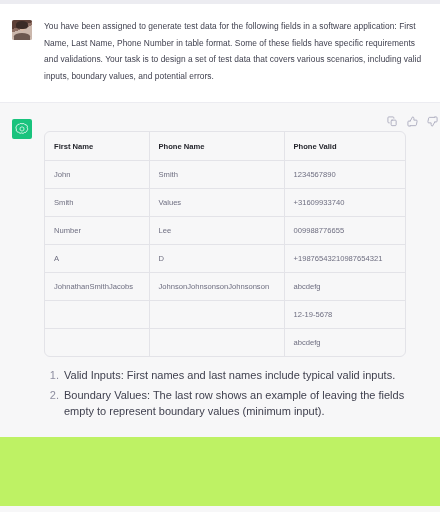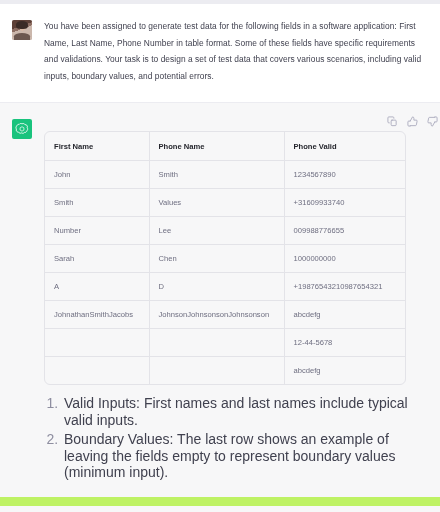--- a/index.html
+++ b/index.html
@@ -172,21 +172,21 @@
   .inthis {
     margin: 17px 0 0 0;
     padding-left: 4px;
     font-size: 8.4px;
     line-height: 15px;
     color: #40414f;
   }
   ol.points {
     margin: 10px 0 0 0;
     padding-left: 18px;
-    font-size: 14px;
+    font-size: 11px;
     line-height: 16.4px;
     color: #40414f;
   }
   ol.points li {
     margin: 0 0 3px 0;
     padding-left: 2px;
   }
   ol.points li::marker {
     color: #8e8ea0;
   }
@@ -252,38 +252,33 @@
               <td>Smith</td>
               <td>Values</td>
               <td>+31609933740</td>
             </tr>
             <tr>
               <td>Number</td>
               <td>Lee</td>
               <td>009988776655</td>
             </tr>
             <tr>
-              <td>Sarah</td>
-              <td>Chen</td>
-              <td>1000000000</td>
-            </tr>
-            <tr>
               <td>A</td>
               <td>D</td>
               <td>+19876543210987654321</td>
             </tr>
             <tr>
               <td>JohnathanSmithJacobs</td>
               <td>JohnsonJohnsonsonJohnsonson</td>
               <td>abcdefg</td>
             </tr>
             <tr>
               <td></td>
               <td></td>
-              <td>12-44-5678</td>
+              <td>12-19-5678</td>
             </tr>
             <tr>
               <td></td>
               <td></td>
               <td>abcdefg</td>
             </tr>
           </tbody>
         </table>
       </div>
 

